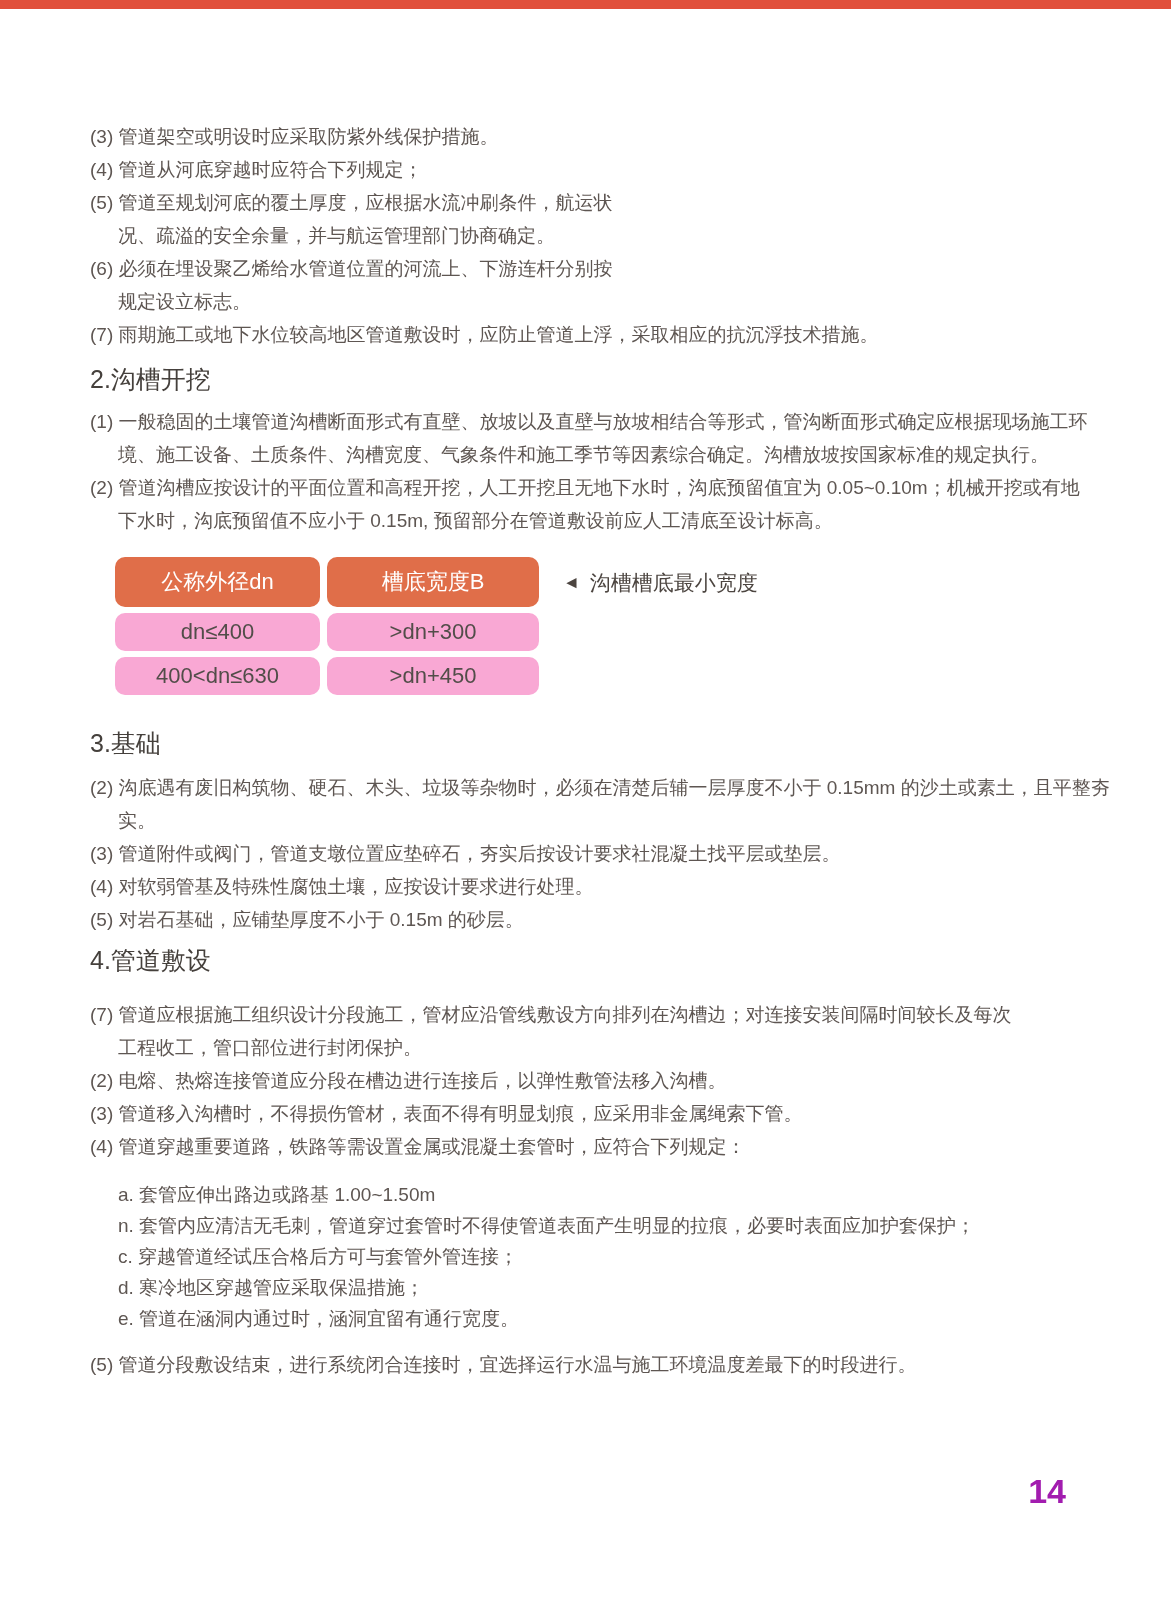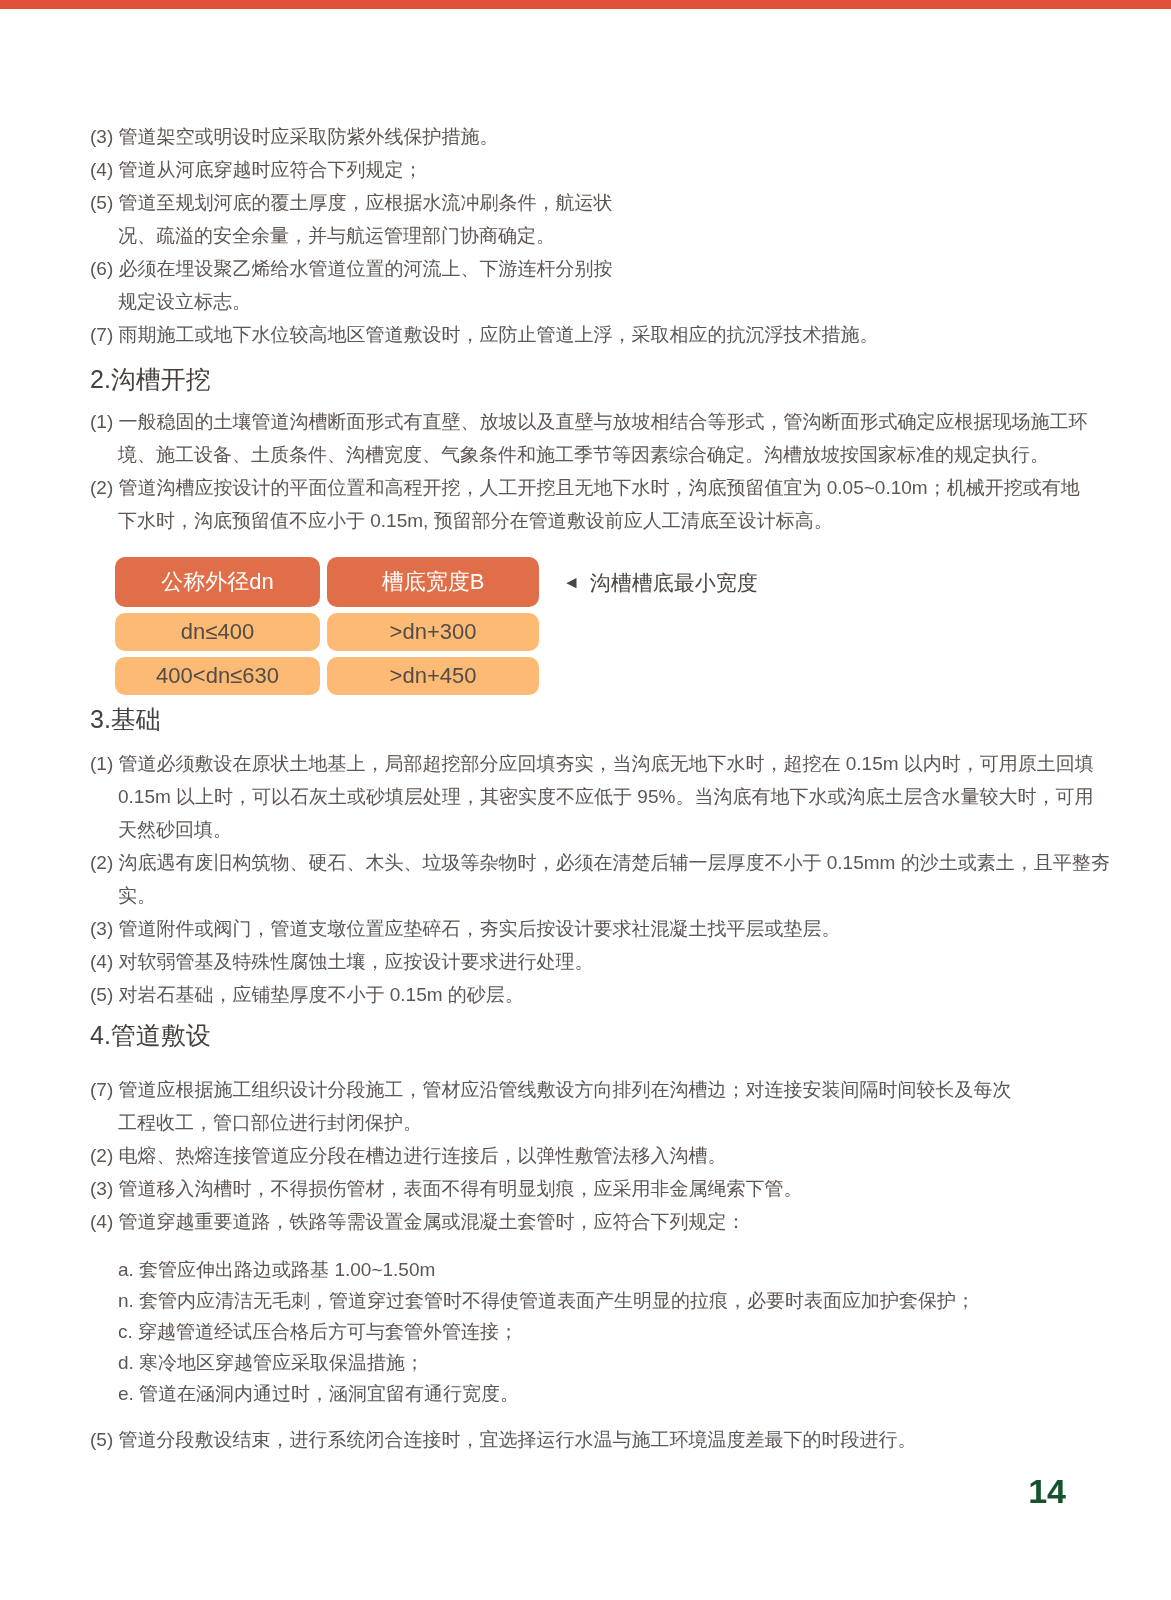--- a/index.html
+++ b/index.html
@@ -29,36 +29,36 @@
     text-indent:-28px;
     color:#5E5652;
   }
   h2{
     font-size:25px;
     line-height:32px;
     font-weight:400;
     color:#45403C;
     margin:12px 0 10px 0;
   }
-  h2.foundation{margin-top:8px;margin-bottom:12px;}
+  h2.foundation{margin-top:32px;margin-bottom:12px;}
   h2.laying{margin-top:8px;margin-bottom:22px;}
   .table-wrap{
     position:relative;
     margin:20px 0 0 25px;
     display:grid;
     grid-template-columns:205px 212px;
     column-gap:7px;
     row-gap:6px;
     width:424px;
   }
   .pill{
     border-radius:10px;
     text-align:center;
     font-size:22px;
-    background:#fdba74;
+    background:#f9a8d4;
     color:#524D49;
     height:38px;
     line-height:38px;
   }
   .pill.head{
     background:#E06E49;
     color:#ffffff;
     height:50px;
     line-height:50px;
   }
@@ -84,21 +84,21 @@
     padding-left:28px;
     color:#5E5652;
   }
   .closing{margin-top:14px;}
   .page-number{
     position:absolute;
     top:1472px;
     right:105px;
     font-size:34px;
     font-weight:700;
-    color:#14532d;
+    color:#a21caf;
   }
 </style>
 </head>
 <body>
 
 <div class="page">
   <div class="topbar"></div>
 
   <div class="content">
 
@@ -122,23 +122,20 @@
       <div class="pill">dn≤400</div>
       <div class="pill">&gt;dn+300</div>
       <div class="pill">400&lt;dn≤630</div>
       <div class="pill">&gt;dn+450</div>
       <div class="table-caption">
         <span class="arrow">◄</span><span>沟槽槽底最小宽度</span>
       </div>
     </div>
 
     <h2 class="foundation">3.基础</h2>
-    <div class="item">(1) 管道必须敷设在原状土地基上，局部超挖部分应回填夯实，当沟底无地下水时，超挖在 0.15m 以内时，可用原土回填
-0.15m 以上时，可以石灰土或砂填层处理，其密实度不应低于 95%。当沟底有地下水或沟底土层含水量较大时，可用
-天然砂回填。</div>
     <div class="item">(2) 沟底遇有废旧构筑物、硬石、木头、垃圾等杂物时，必须在清楚后辅一层厚度不小于 0.15mm 的沙土或素土，且平整夯实。</div>
     <div class="item">(3) 管道附件或阀门，管道支墩位置应垫碎石，夯实后按设计要求社混凝土找平层或垫层。</div>
     <div class="item">(4) 对软弱管基及特殊性腐蚀土壤，应按设计要求进行处理。</div>
     <div class="item">(5) 对岩石基础，应铺垫厚度不小于 0.15m 的砂层。</div>
 
     <h2 class="laying">4.管道敷设</h2>
     <div class="item">(7) 管道应根据施工组织设计分段施工，管材应沿管线敷设方向排列在沟槽边；对连接安装间隔时间较长及每次
 工程收工，管口部位进行封闭保护。</div>
     <div class="item">(2) 电熔、热熔连接管道应分段在槽边进行连接后，以弹性敷管法移入沟槽。</div>
     <div class="item">(3) 管道移入沟槽时，不得损伤管材，表面不得有明显划痕，应采用非金属绳索下管。</div>

